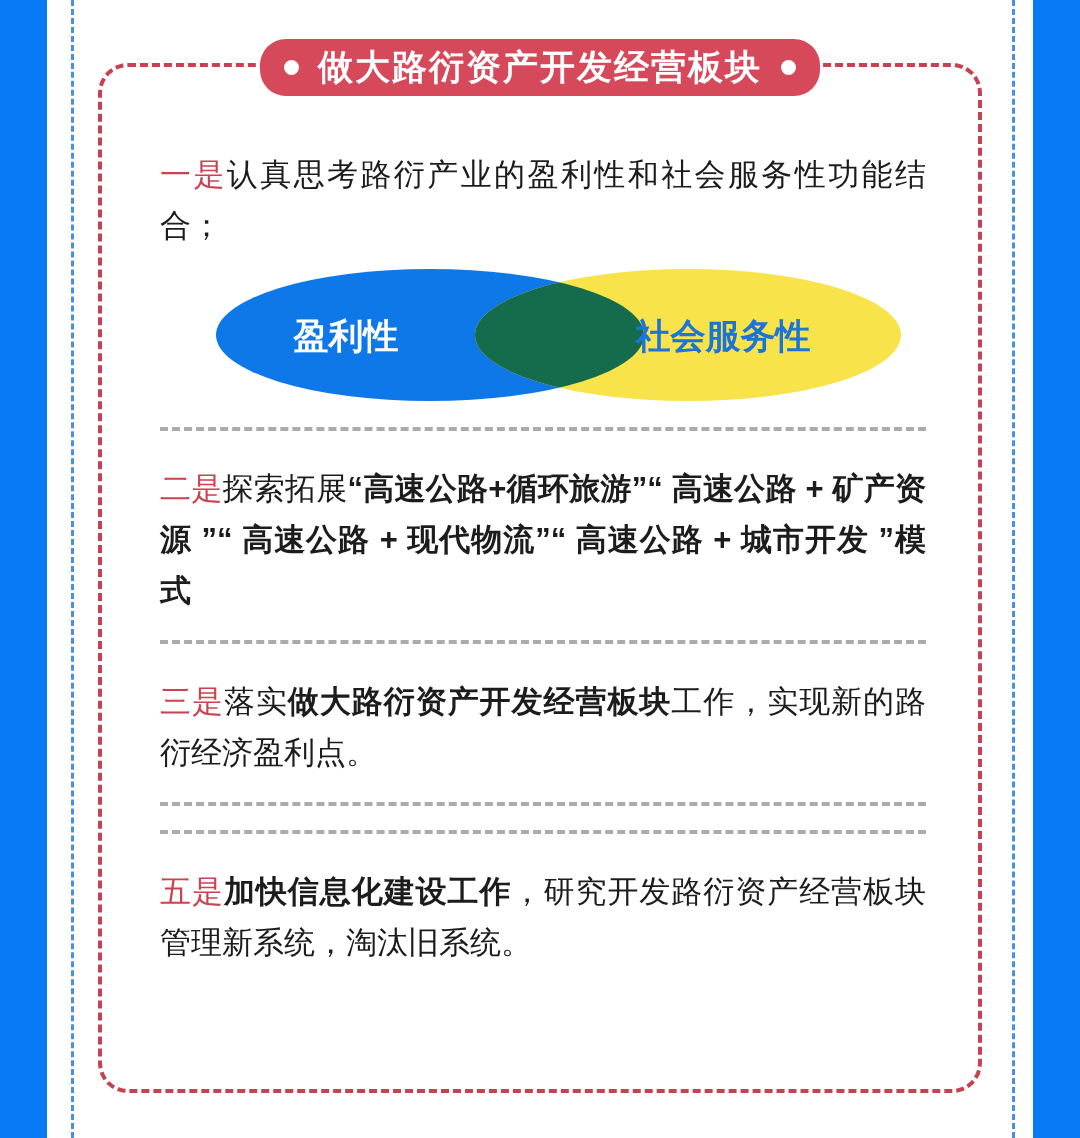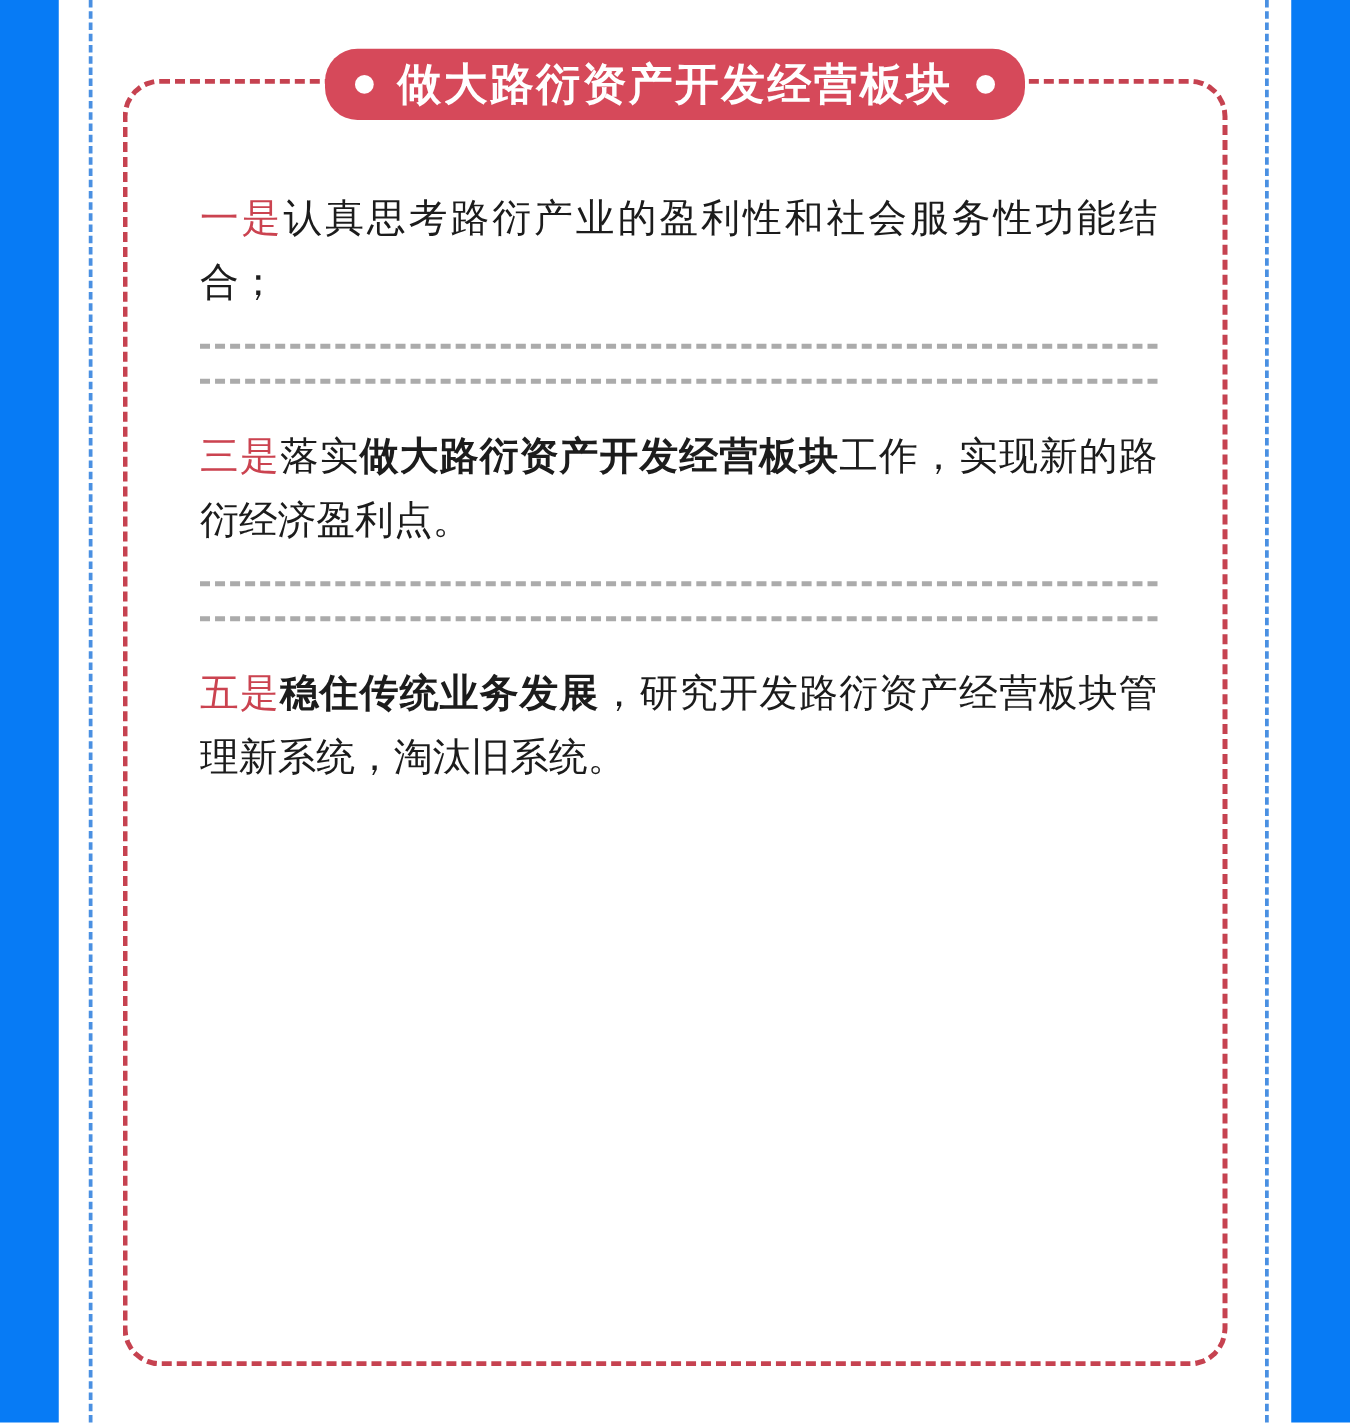--- a/index.html
+++ b/index.html
@@ -63,29 +63,44 @@
   <div class="banner">
     <span class="dot"></span>
     <span class="banner-title">做大路衍资产开发经营板块</span>
     <span class="dot"></span>
   </div>
 
   <div class="content">
 
     <p class="section"><span class="run-red">一是</span><span class="run-n">认真思考路衍产业的盈利性和社会服务性功能结合；</span></p>
 
+    <div class="venn">
+      <svg viewBox="0 0 686 136">
+        <defs>
+          <clipPath id="clip-left-ellipse">
+            <ellipse cx="214" cy="68" rx="214" ry="66"></ellipse>
+          </clipPath>
+        </defs>
+        <ellipse cx="214" cy="68" rx="214" ry="66" fill="#0E78E8"></ellipse>
+        <ellipse cx="472" cy="68" rx="213" ry="66" fill="#F8E34B"></ellipse>
+        <ellipse cx="472" cy="68" rx="213" ry="66" clip-path="url(#clip-left-ellipse)" fill="#156C4D"></ellipse>
+        <text x="130" y="81" text-anchor="middle" fill="#FFFFFF">盈利性</text>
+        <text x="507" y="81" text-anchor="middle" fill="#1B74D9">社会服务性</text>
+      </svg>
+    </div>
 
     <hr class="sep">
 
+    <p class="section"><span class="run-red">二是</span><span class="run-n">探索拓展</span><span class="run-b">“高速公路+循环旅游”“ 高速公路 + 矿产资源 ”“ 高速公路 + 现代物流”“ 高速公路 + 城市开发 ”模式</span></p>
 
     <hr class="sep">
 
     <p class="section"><span class="run-red">三是</span><span class="run-n">落实</span><span class="run-b">做大路衍资产开发经营板块</span><span class="run-n">工作，实现新的路衍经济盈利点。</span></p>
 
     <hr class="sep">
 
 
     <hr class="sep">
 
-    <p class="section"><span class="run-red">五是</span><span class="run-b">稳住传统业务发展</span><span class="run-n">，研究开发路衍资产经营板块管理新系统，淘汰旧系统。</span></p>
+    <p class="section"><span class="run-red">五是</span><span class="run-b">加快信息化建设工作</span><span class="run-n">，研究开发路衍资产经营板块管理新系统，淘汰旧系统。</span></p>
 
   </div>
 </div>
 
 </body></html>

